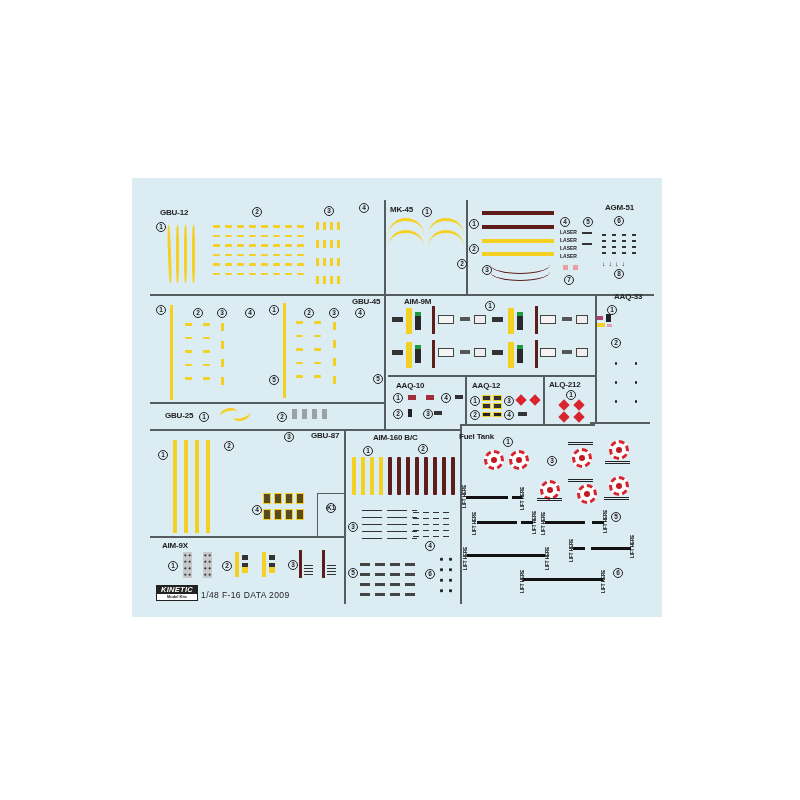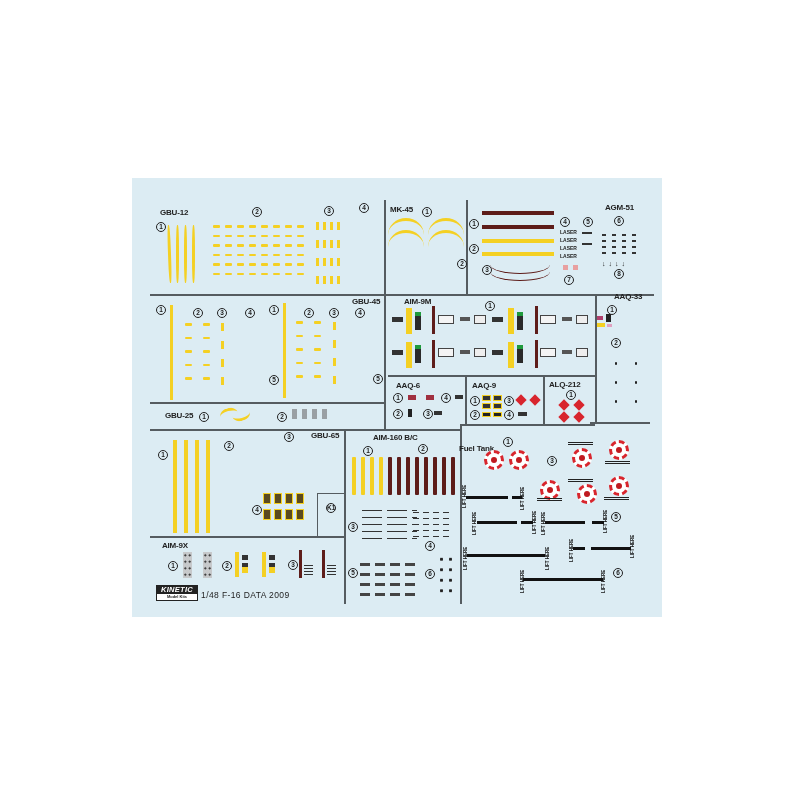--- a/index.html
+++ b/index.html
@@ -259,32 +259,32 @@
 
 <div class="lbl" style="left:614px;top:292px;">AAQ-33</div>
 <div class="num" style="left:607px;top:305px;">1</div>
 <div class="num" style="left:611px;top:338px;">2</div>
 <div class="abs" style="left:597px;top:316px;width:6px;height:4px;background:#b0406e;"></div>
 <div class="abs" style="left:606px;top:314px;width:5px;height:8px;background:#222;"></div>
 <div class="abs" style="left:597px;top:323px;width:8px;height:4px;background:#f4d023;"></div>
 <div class="abs" style="left:607px;top:324px;width:5px;height:3px;background:#e0a0c0;"></div>
 <div class="abs" style="left:606px;top:354px;width:38px;height:58px;background:radial-gradient(circle,#222 1px,transparent 1.5px) 0 0/20px 19px;"></div>
 
-<div class="lbl" style="left:396px;top:381px;">AAQ-6</div>
+<div class="lbl" style="left:396px;top:381px;">AAQ-10</div>
 <div class="num" style="left:393px;top:393px;">1</div>
 <div class="num" style="left:393px;top:409px;">2</div>
 <div class="num" style="left:423px;top:409px;">3</div>
 <div class="num" style="left:441px;top:393px;">4</div>
 <div class="abs" style="left:408px;top:395px;width:8px;height:5px;background:#a03040;"></div>
 <div class="abs" style="left:426px;top:395px;width:8px;height:5px;background:#a03040;"></div>
 <div class="abs" style="left:455px;top:395px;width:8px;height:4px;background:#333;"></div>
 <div class="abs" style="left:408px;top:409px;width:4px;height:8px;background:#222;"></div>
 <div class="abs" style="left:434px;top:411px;width:8px;height:4px;background:#333;"></div>
 
-<div class="lbl" style="left:472px;top:381px;">AAQ-9</div>
+<div class="lbl" style="left:472px;top:381px;">AAQ-12</div>
 <div class="num" style="left:470px;top:396px;">1</div>
 <div class="num" style="left:470px;top:410px;">2</div>
 <div class="num" style="left:504px;top:396px;">3</div>
 <div class="num" style="left:504px;top:410px;">4</div>
 <div class="abs" style="left:482px;top:395px;width:7px;height:4px;background:#333;border:1px solid #f4d023;"></div>
 <div class="abs" style="left:493px;top:395px;width:7px;height:4px;background:#333;border:1px solid #f4d023;"></div>
 <div class="abs" style="left:482px;top:403px;width:7px;height:4px;background:#333;border:1px solid #f4d023;"></div>
 <div class="abs" style="left:493px;top:403px;width:7px;height:4px;background:#333;border:1px solid #f4d023;"></div>
 <div class="abs" style="left:482px;top:412px;width:7px;height:3px;background:#222;border:1px solid #f4d023;"></div>
 <div class="abs" style="left:493px;top:412px;width:7px;height:3px;background:#222;border:1px solid #f4d023;"></div>
@@ -292,21 +292,21 @@
 <div class="diamond" style="left:531px;top:396px;"></div>
 <div class="abs" style="left:518px;top:412px;width:9px;height:4px;background:#333;"></div>
 
 <div class="lbl" style="left:549px;top:380px;">ALQ-212</div>
 <div class="num" style="left:566px;top:390px;">1</div>
 <div class="diamond" style="left:560px;top:401px;"></div>
 <div class="diamond" style="left:575px;top:401px;"></div>
 <div class="diamond" style="left:560px;top:413px;"></div>
 <div class="diamond" style="left:575px;top:413px;"></div>
 
-<div class="lbl" style="left:311px;top:431px;">GBU-65</div>
+<div class="lbl" style="left:311px;top:431px;">GBU-87</div>
 <div class="num" style="left:158px;top:450px;">1</div>
 <div class="num" style="left:224px;top:441px;">2</div>
 <div class="num" style="left:284px;top:432px;">3</div>
 <div class="num" style="left:252px;top:505px;">4</div>
 <div class="num" style="left:326px;top:503px;">K1</div>
 <div class="abs yel" style="left:173px;top:440px;width:4px;height:93px;"></div>
 <div class="abs yel" style="left:184px;top:440px;width:4px;height:93px;"></div>
 <div class="abs yel" style="left:195px;top:440px;width:4px;height:93px;"></div>
 <div class="abs yel" style="left:206px;top:440px;width:4px;height:93px;"></div>
 <div class="abs" style="left:263px;top:493px;">
@@ -362,21 +362,21 @@
   <div class="vstripe brn" style="left:72px;top:0;height:38px;width:3.5px;border-radius:1px;"></div>
   <div class="vstripe brn" style="left:81px;top:0;height:38px;width:3.5px;border-radius:1px;"></div>
   <div class="vstripe brn" style="left:90px;top:0;height:38px;width:3.5px;border-radius:1px;"></div>
   <div class="vstripe brn" style="left:99px;top:0;height:38px;width:3.5px;border-radius:1px;"></div>
 </div>
 <div class="abs" style="left:362px;top:509px;width:55px;height:30px;background:repeating-linear-gradient(0deg,#333 0 1px,transparent 1px 7px);-webkit-mask:repeating-linear-gradient(90deg,#000 0 20px,transparent 20px 25px);mask:repeating-linear-gradient(90deg,#000 0 20px,transparent 20px 25px);"></div>
 <div class="abs" style="left:413px;top:511px;width:40px;height:26px;background:repeating-linear-gradient(0deg,#333 0 1px,transparent 1px 6px);-webkit-mask:repeating-linear-gradient(90deg,#000 0 6px,transparent 6px 10px);mask:repeating-linear-gradient(90deg,#000 0 6px,transparent 6px 10px);"></div>
 <div class="abs" style="left:360px;top:556px;width:58px;height:40px;background:repeating-linear-gradient(0deg,#444 0 3px,transparent 3px 10px);-webkit-mask:repeating-linear-gradient(90deg,#000 0 10px,transparent 10px 15px);mask:repeating-linear-gradient(90deg,#000 0 10px,transparent 10px 15px);"></div>
 <div class="abs" style="left:437px;top:554px;width:18px;height:42px;background:radial-gradient(circle,#222 1.3px,transparent 1.8px) 0 0/9px 10.5px;"></div>
 
-<div class="lbl" style="left:459px;top:444px;">Fuel Tank</div>
+<div class="lbl" style="left:459px;top:432px;">Fuel Tank</div>
 <div class="num" style="left:503px;top:437px;">1</div>
 <div class="num" style="left:547px;top:456px;">3</div>
 <div class="num" style="left:611px;top:512px;">5</div>
 <div class="num" style="left:613px;top:568px;">6</div>
 <div class="target" style="left:484px;top:450px;"></div>
 <div class="target" style="left:509px;top:450px;"></div>
 <div class="target" style="left:572px;top:448px;"></div>
 <div class="target" style="left:609px;top:440px;"></div>
 <div class="target" style="left:540px;top:480px;"></div>
 <div class="target" style="left:577px;top:484px;"></div>

